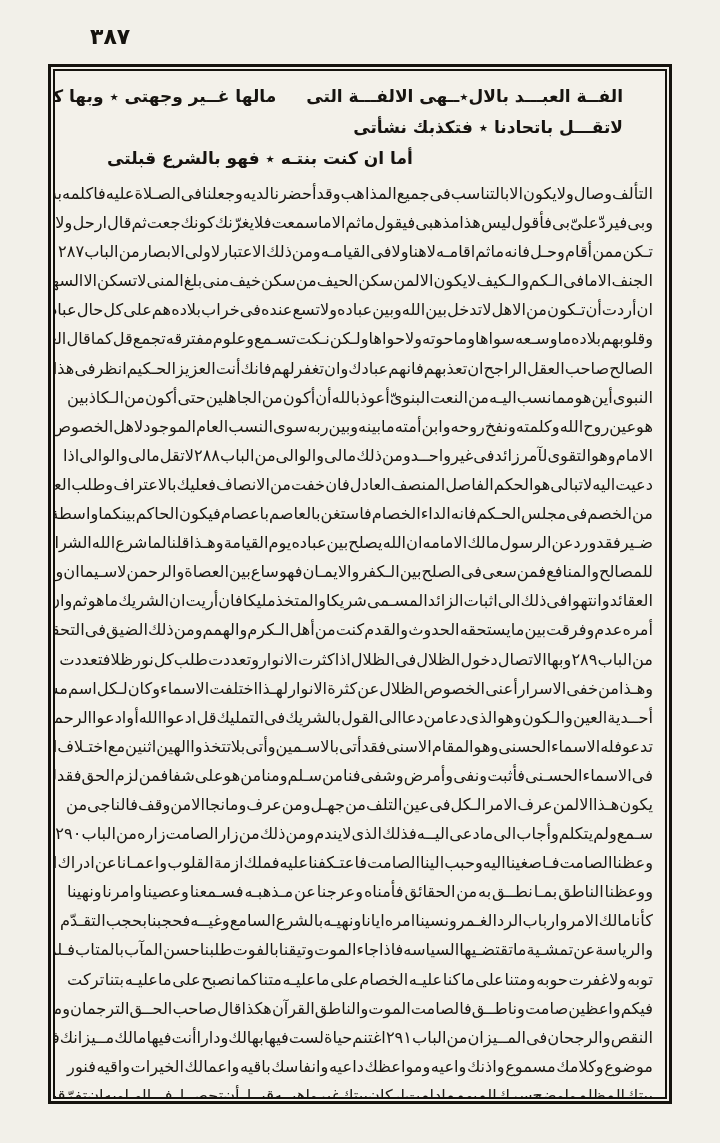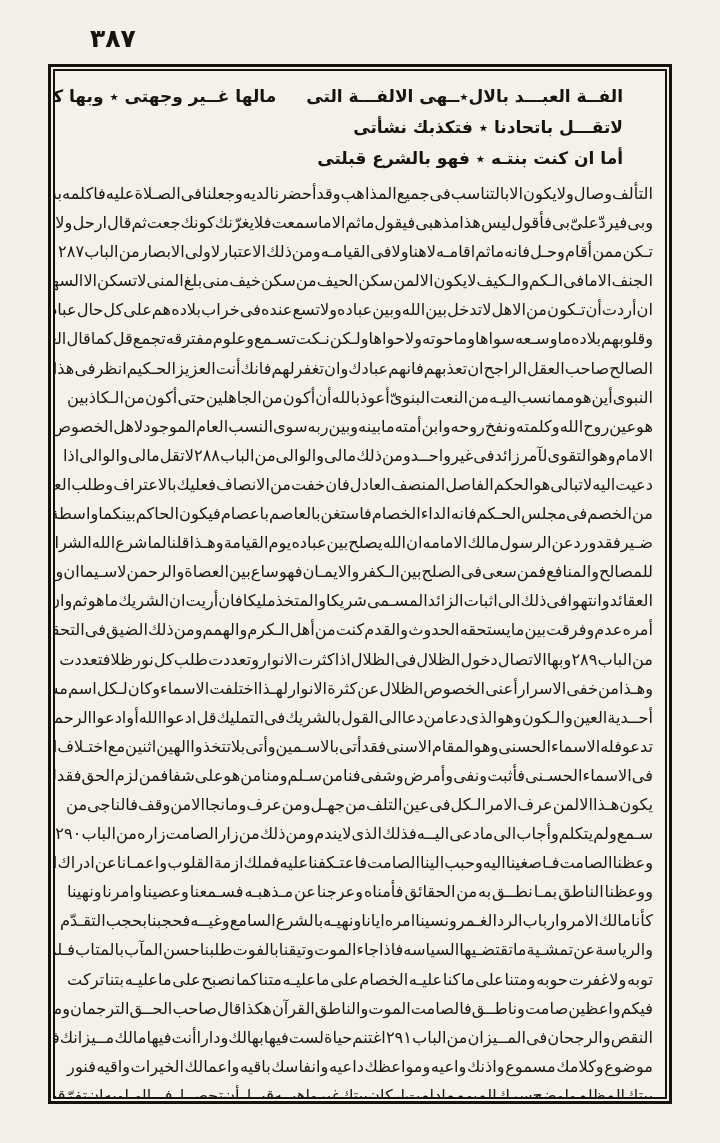--- a/index.html
+++ b/index.html
@@ -12,21 +12,21 @@
     position: relative;
     background: #f2f0e9;
     font-family: "DejaVu Sans", sans-serif;
     color: #1b1812;
     overflow: hidden;
   }
   .page-number {
     position: absolute;
     top: 24px;
     left: 90px;
-    font-size: 25px;
+    font-size: 22px;
     font-weight: bold;
     letter-spacing: 1px;
     color: #15130e;
   }
   .frame {
     position: absolute;
     left: 48px;
     top: 64px;
     width: 624px;
     height: 1040px;
@@ -50,21 +50,21 @@
     padding: 2px 34px 4px 44px;
     color: #171410;
   }
   .poem-row {
     display: flex;
     justify-content: space-between;
     gap: 30px;
     white-space: nowrap;
   }
   .poem-center {
-    text-align: right;
+    text-align: left;
     white-space: nowrap;
   }
   .body-text {
     direction: rtl;
     font-size: 16.2px;
     line-height: 29.1px;
     letter-spacing: -0.2px;
     color: #1b1812;
     padding: 1px 4px 0 4px;
   }

